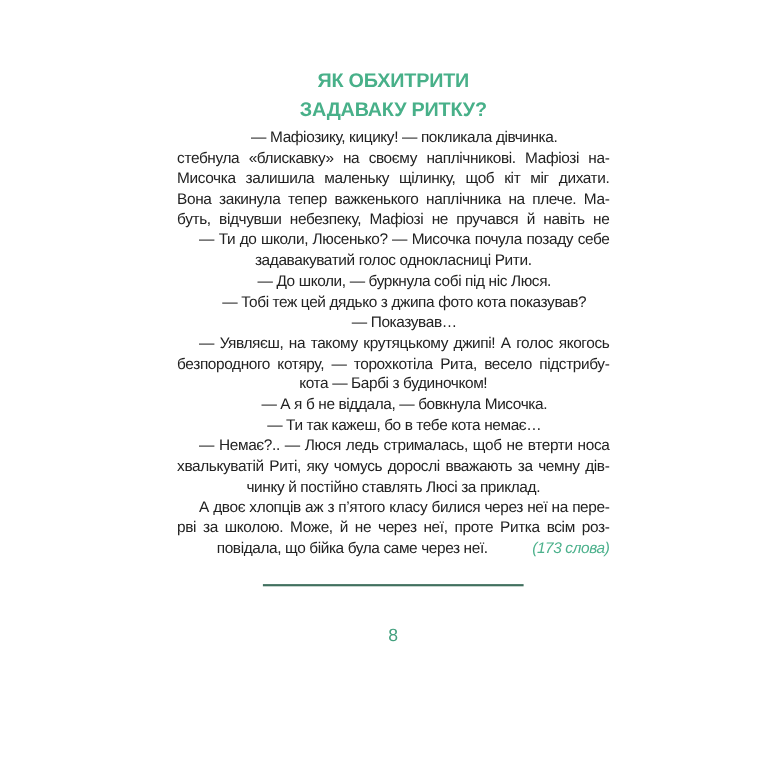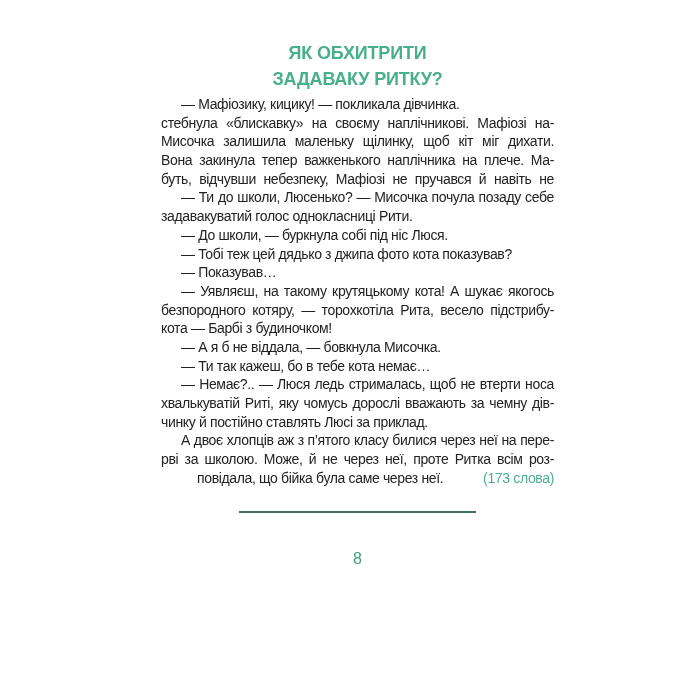--- a/index.html
+++ b/index.html
@@ -5,55 +5,57 @@
   html,body { margin:0; padding:0; }
   .page {
     position:relative;
     width:700px; height:700px;
     background:#ffffff;
     overflow:hidden;
     font-family:"Liberation Sans", sans-serif;
   }
   .content {
     position:absolute;
-    left:161px; top:40px;
+    left:161px; top:60px;
     width:393px;
   }
   .title {
     text-align:center;
     color:#48b089;
     font-size:18px;
     font-weight:700;
     line-height:26px;
     letter-spacing:-0.2px;
   }
   .body-text {
     margin-top:3px;
     font-size:14px;
     color:#222222;
     letter-spacing:-0.35px;
   }
   .line {
     line-height:18.7px;
     height:18.7px;
     white-space:nowrap;
+    text-align:center;
   }
   .just {
     text-align:justify;
     text-align-last:justify;
   }
   .indent { padding-left:20px; }
   .flexline {
     display:flex;
     justify-content:space-between;
     align-items:baseline;
     margin-left:36px;
   }
   .word-count {
     color:#4cb18c;
+    font-style:italic;
     white-space:nowrap;
   }
   .divider {
     width:237px;
     margin:24px auto 0 auto;
     border-top:2px solid #41705f;
     height:0;
   }
   .page-number {
     margin-top:38px;
@@ -78,21 +80,21 @@
       <div class="line indent">— Мафіозику, кицику! — покликала дівчинка.</div>
       <div class="line just">стебнула «блискавку» на своєму наплічникові. Мафіозі на-</div>
       <div class="line just">Мисочка залишила маленьку щілинку, щоб кіт міг дихати.</div>
       <div class="line just">Вона закинула тепер важкенького наплічника на плече. Ма-</div>
       <div class="line just">буть, відчувши небезпеку, Мафіозі не пручався й навіть не</div>
       <div class="line indent just">— Ти до школи, Люсенько? — Мисочка почула позаду себе</div>
       <div class="line">задавакуватий голос однокласниці Рити.</div>
       <div class="line indent">— До школи, — буркнула собі під ніс Люся.</div>
       <div class="line indent">— Тобі теж цей дядько з джипа фото кота показував?</div>
       <div class="line indent">— Показував…</div>
-      <div class="line indent just">— Уявляєш, на такому крутяцькому кота! А шукає якогось</div>
+      <div class="line indent just">— Уявляєш, на такому крутяцькому джипі! А голос якогось</div>
       <div class="line just">безпородного котяру, — торохкотіла Рита, весело підстрибу-</div>
       <div class="line">кота — Барбі з будиночком!</div>
       <div class="line indent">— А я б не віддала, — бовкнула Мисочка.</div>
       <div class="line indent">— Ти так кажеш, бо в тебе кота немає…</div>
       <div class="line indent just">— Немає?.. — Люся ледь стрималась, щоб не втерти носа</div>
       <div class="line just">хвалькуватій Риті, яку чомусь дорослі вважають за чемну дів-</div>
       <div class="line">чинку й постійно ставлять Люсі за приклад.</div>
       <div class="line indent just">А двоє хлопців аж з п’ятого класу билися через неї на пере-</div>
       <div class="line just">рві за школою. Може, й не через неї, проте Ритка всім роз-</div>
       <div class="line flexline">

